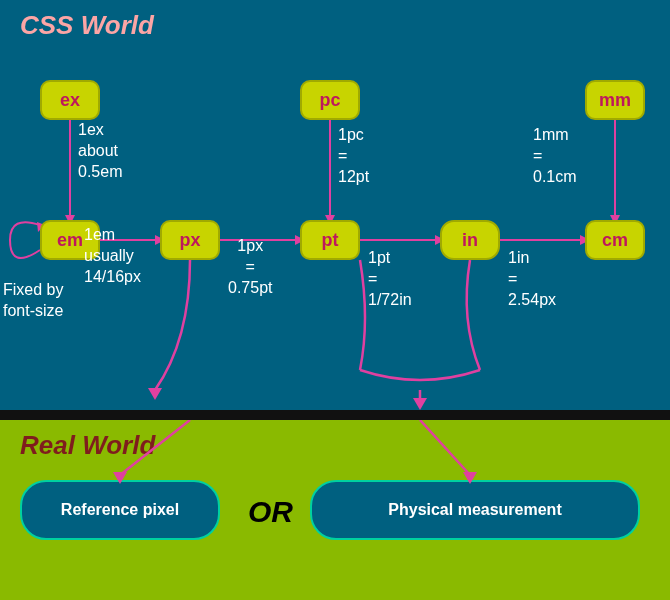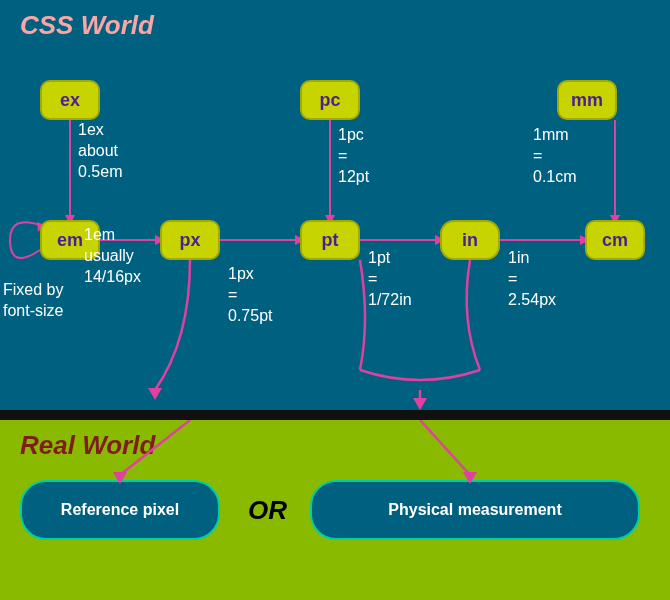--- a/index.html
+++ b/index.html
@@ -44,21 +44,21 @@
       background-color: #c8d400;
       border: 2px solid #a0aa00;
       border-radius: 10px;
       width: 60px;
       height: 40px;
       display: flex;
       align-items: center;
       justify-content: center;
       font-size: 18px;
       font-weight: bold;
-      color: #4c1d95;
+      color: #be185d;
     }
 
     
     .label {
       position: absolute;
       color: white;
       font-size: 16px;
       line-height: 1.3;
     }
 
@@ -82,21 +82,21 @@
       align-items: center;
       justify-content: center;
       color: white;
       font-size: 16px;
       font-weight: bold;
     }
 
     .or-label {
       position: absolute;
       color: black;
-      font-size: 26px;
+      font-size: 30px;
       font-weight: bold;
       font-style: italic;
     }
   </style>
 </head>
 <body>
 
 <div class="css-world">
   <span class="section-title">CSS World</span>
 
@@ -157,37 +157,37 @@
   </div>
   
   <div class="unit-box" style="top:220px; left:300px;">
     <span>pt</span>
   </div>
   
   <div class="unit-box" style="top:220px; left:440px;border-radius:14px;">
     <span>in</span>
   </div>
   
-  <div class="unit-box" style="top:80px; left:557px;">
+  <div class="unit-box" style="top:80px; left:585px;">
     <span>mm</span>
   </div>
   
   <div class="unit-box" style="top:220px; left:585px;">
     <span>cm</span>
   </div>
 
   
   
   <div class="label" style="top:120px; left:78px;">1ex<br>about<br>0.5em</div>
   
   <div class="label" style="top:225px; left:84px;">1em<br>usually<br>14/16px</div>
   
   <div class="label" style="top:280px; left:3px;">Fixed by<br>font-size</div>
   
-  <div class="label" style="top:264px; left:228px;">1px<br>=<br>0.75pt</div>
+  <div class="label" style="top:236px; left:228px;text-align:center;">1px<br>=<br>0.75pt</div>
   
   <div class="label" style="top:125px; left:338px;">1pc<br>=<br>12pt</div>
   
   <div class="label" style="top:248px; left:368px;">1pt<br>=<br>1/72in</div>
   
   <div class="label" style="top:125px; left:533px;">1mm<br>=<br>0.1cm</div>
   
   <div class="label" style="top:248px; left:508px;">1in<br>=<br>2.54px</div>
 </div>
 

